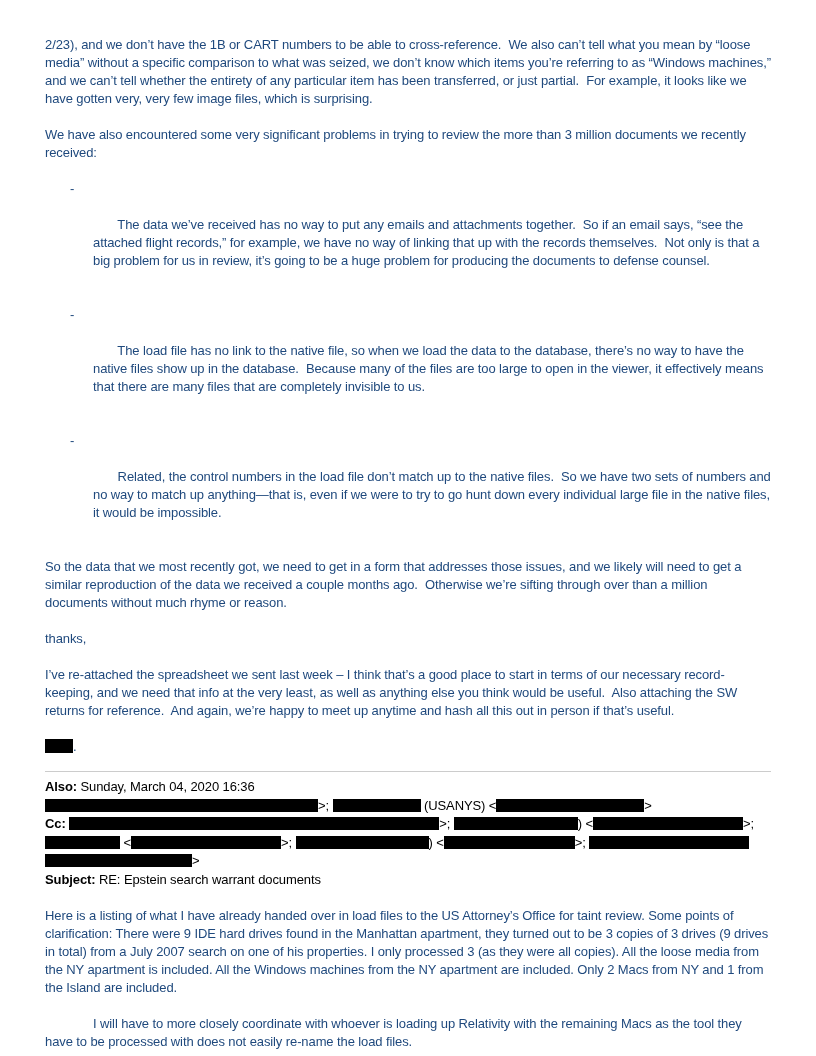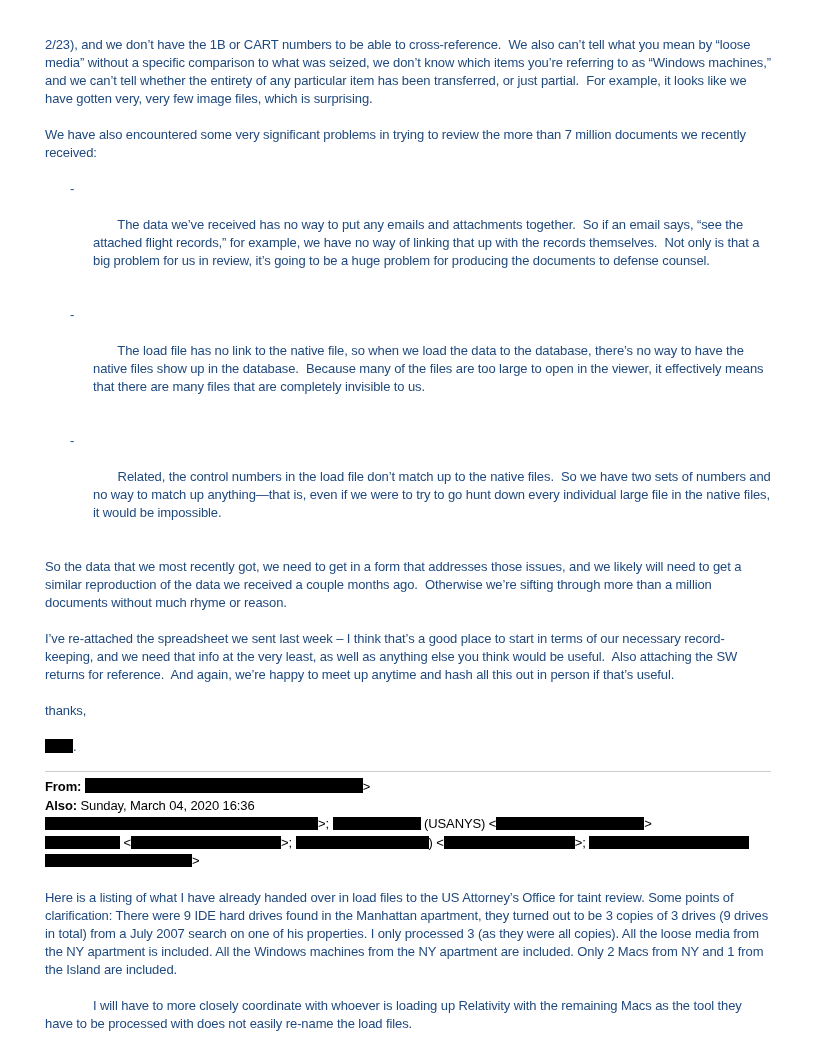--- a/index.html
+++ b/index.html
@@ -35,50 +35,51 @@
   .hdr-label{font-weight:bold;}
   .indent-first{text-indent:48px;}
 </style>
 </head>
 <body>
 
 <div class="page">
 
   <div class="body-text">
     <p class="para">2/23), and we don’t have the 1B or CART numbers to be able to cross-reference.  We also can’t tell what you mean by “loose media” without a specific comparison to what was seized, we don’t know which items you’re referring to as “Windows machines,” and we can’t tell whether the entirety of any particular item has been transferred, or just partial.  For example, it looks like we have gotten very, very few image files, which is surprising.</p>
-    <p class="para">We have also encountered some very significant problems in trying to review the more than 7 million documents we recently received:</p>
+    <p class="para">We have also encountered some very significant problems in trying to review the more than 3 million documents we recently received:</p>
 
     <div class="bullet-item">
       <span class="bullet-marker">-</span>
       <span> The data we’ve received has no way to put any emails and attachments together.  So if an email says, “see the attached flight records,” for example, we have no way of linking that up with the records themselves.  Not only is that a big problem for us in review, it’s going to be a huge problem for producing the documents to defense counsel.</span>
     </div>
     <div class="bullet-item">
       <span class="bullet-marker">-</span>
       <span> The load file has no link to the native file, so when we load the data to the database, there’s no way to have the native files show up in the database.  Because many of the files are too large to open in the viewer, it effectively means that there are many files that are completely invisible to us.</span>
     </div>
     <div class="bullet-item">
       <span class="bullet-marker">-</span>
       <span> Related, the control numbers in the load file don’t match up to the native files.  So we have two sets of numbers and no way to match up anything—that is, even if we were to try to go hunt down every individual large file in the native files, it would be impossible.</span>
     </div>
 
-    <p class="para">So the data that we most recently got, we need to get in a form that addresses those issues, and we likely will need to get a similar reproduction of the data we received a couple months ago.  Otherwise we’re sifting through more than a million documents without much rhyme or reason.</p>
+    <p class="para">So the data that we most recently got, we need to get in a form that addresses those issues, and we likely will need to get a similar reproduction of the data we received a couple months ago.  Otherwise we’re sifting through over than a million documents without much rhyme or reason.</p>
+    <p class="para no-gap">thanks,</p>
+
     <p class="para">I’ve re-attached the spreadsheet we sent last week – I think that’s a good place to start in terms of our necessary record-keeping, and we need that info at the very least, as well as anything else you think would be useful.  Also attaching the SW returns for reference.  And again, we’re happy to meet up anytime and hash all this out in person if that’s useful.</p>
-
-    <p class="para no-gap">thanks,</p>
     <p class="sig-line"><span class="redact" style="width: 28px; height: 14px;"></span><span>.</span></p>
   </div>
 
   <hr class="divider">
 
   <div>
-    <div class="hdr-line"><span class="hdr-label">From:</span><span> </span><span><span class="redact" style="width: 278px; height: 15px;"></span><span>&gt;</span></span></div>
     <div class="hdr-line"><span class="hdr-label">Also:</span><span> </span><span>Sunday, March 04, 2020 16:36</span></div>
     <div class="hdr-line"><span><span class="redact" style="width: 273px;"></span><span>&gt;; </span><span class="redact" style="width: 88px;"></span><span> (USANYS) &lt;</span><span class="redact" style="width: 148px;"></span><span>&gt;</span></span></div>
+    <div class="hdr-line"><span class="hdr-label">Cc:</span><span> </span><span><span class="redact" style="width: 370px;"></span><span>&gt;; </span><span class="redact" style="width: 124px;"></span><span>) &lt;</span><span class="redact" style="width: 150px;"></span><span>&gt;;</span></span></div>
     <div class="hdr-line"><span><span class="redact" style="width: 75px;"></span><span> &lt;</span><span class="redact" style="width: 150px;"></span><span>&gt;; </span><span class="redact" style="width: 133px;"></span><span>) &lt;</span><span class="redact" style="width: 131px;"></span><span>&gt;; </span><span class="redact" style="width: 160px;"></span></span></div>
     <div class="hdr-line"><span><span class="redact" style="width: 147px;"></span><span>&gt;</span></span></div>
+    <div class="hdr-line"><span class="hdr-label">Subject:</span><span> </span><span>RE: Epstein search warrant documents</span></div>
   </div>
 
   <div class="body-text" style="margin-top:18px;">
     <p class="para">Here is a listing of what I have already handed over in load files to the US Attorney’s Office for taint review. Some points of clarification: There were 9 IDE hard drives found in the Manhattan apartment, they turned out to be 3 copies of 3 drives (9 drives in total) from a July 2007 search on one of his properties. I only processed 3 (as they were all copies). All the loose media from the NY apartment is included. All the Windows machines from the NY apartment are included. Only 2 Macs from NY and 1 from the Island are included.</p>
     <p class="para indent-first">I will have to more closely coordinate with whoever is loading up Relativity with the remaining Macs as the tool they have to be processed with does not easily re-name the load files.</p>
 
   </div>
 
 </div>
 

